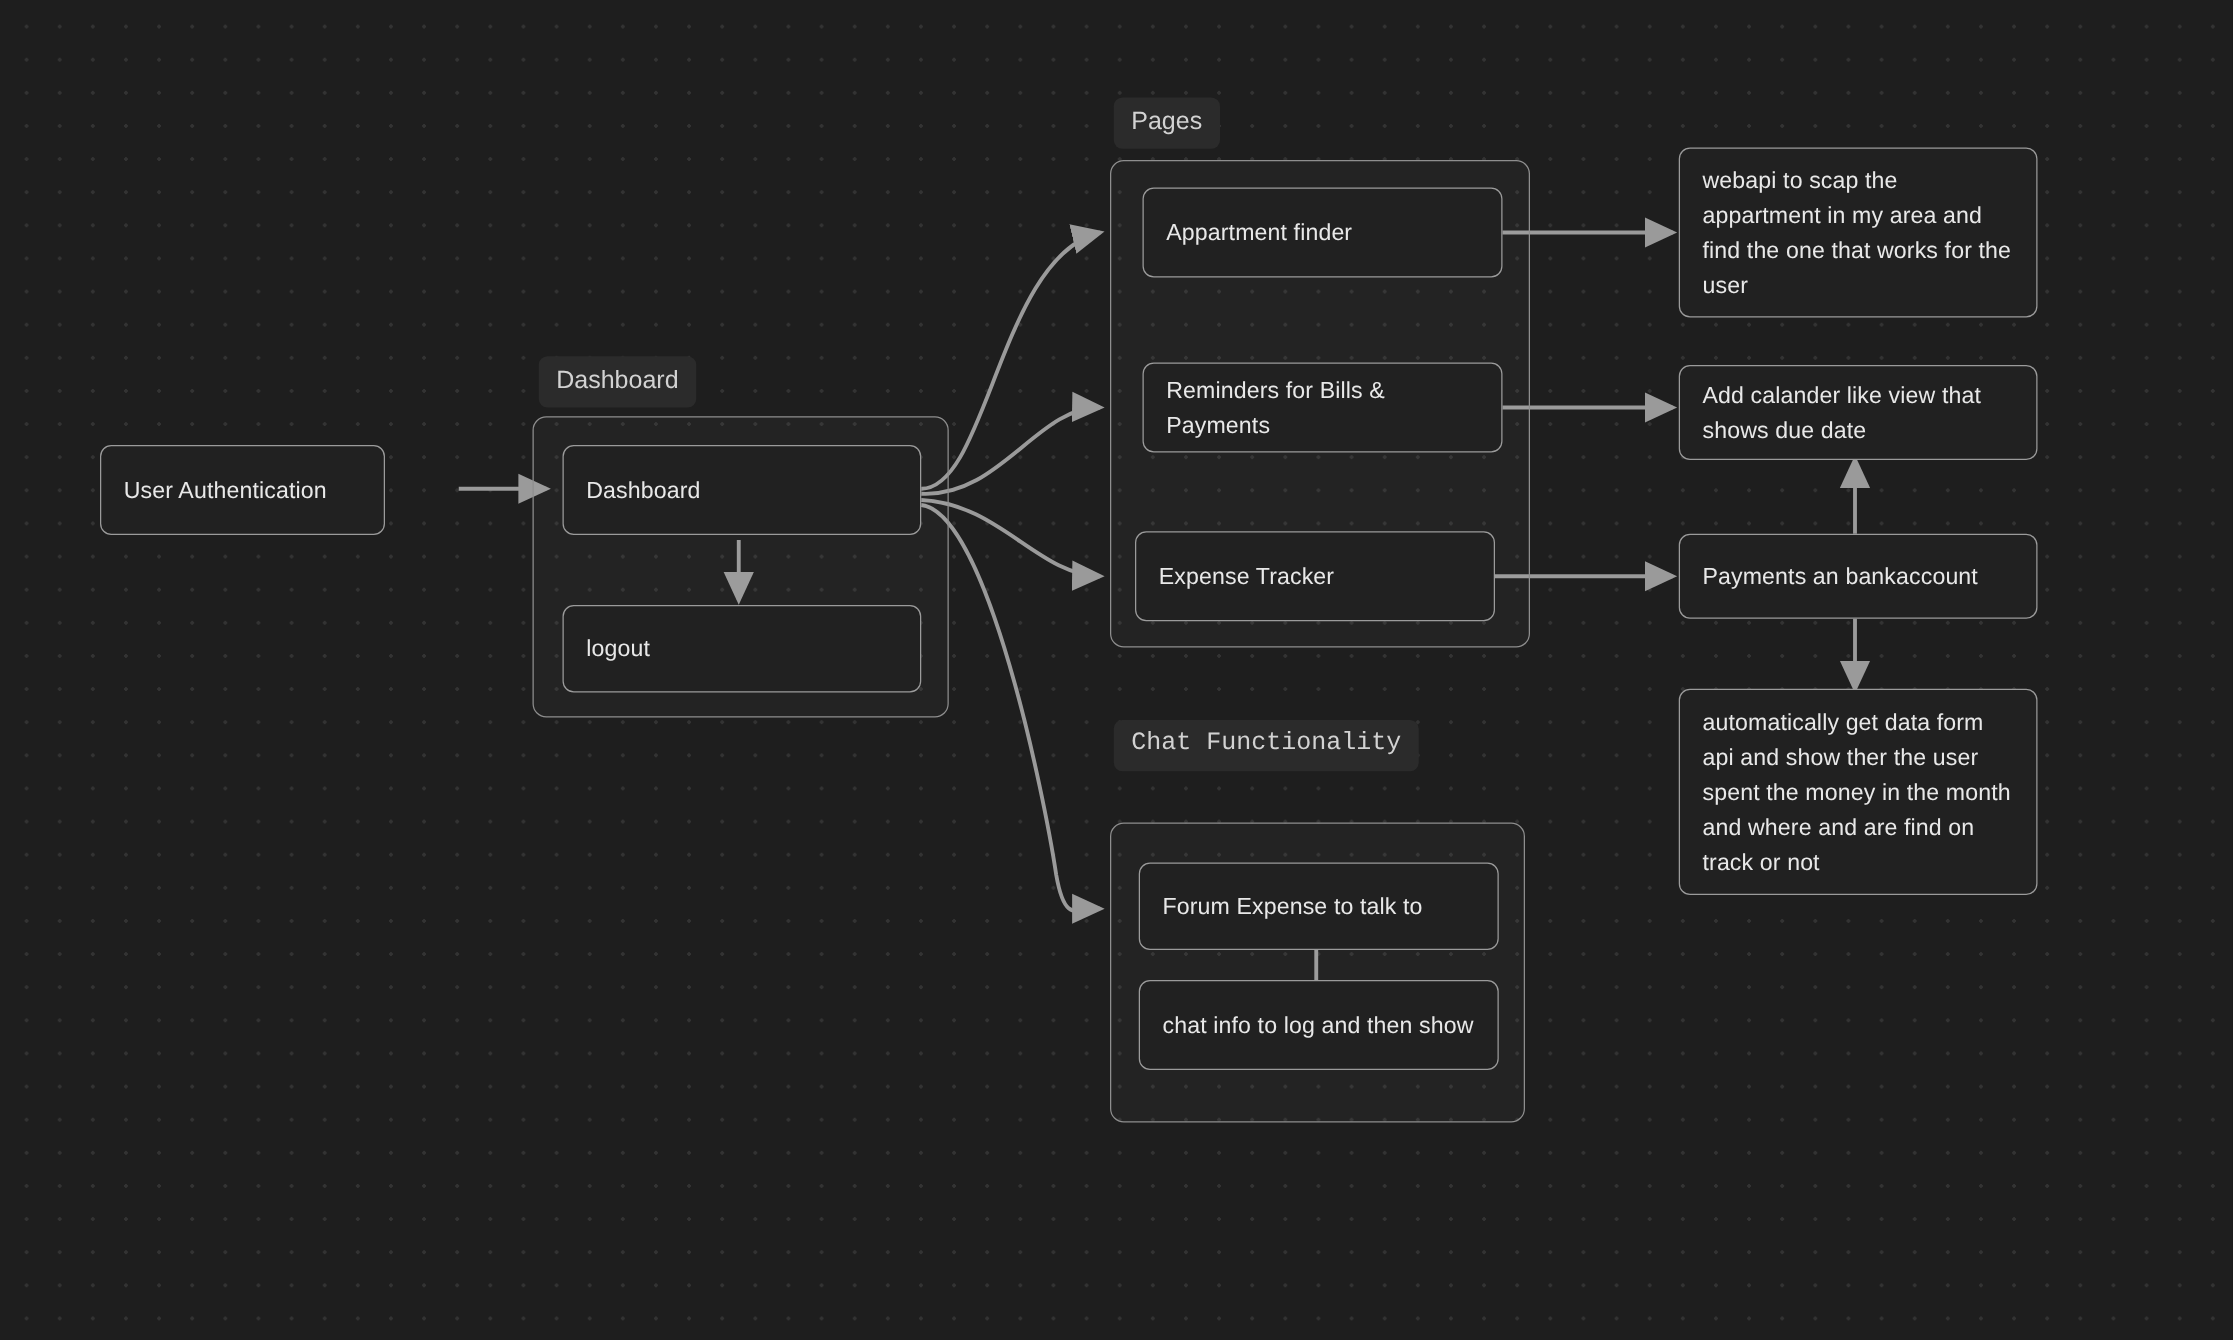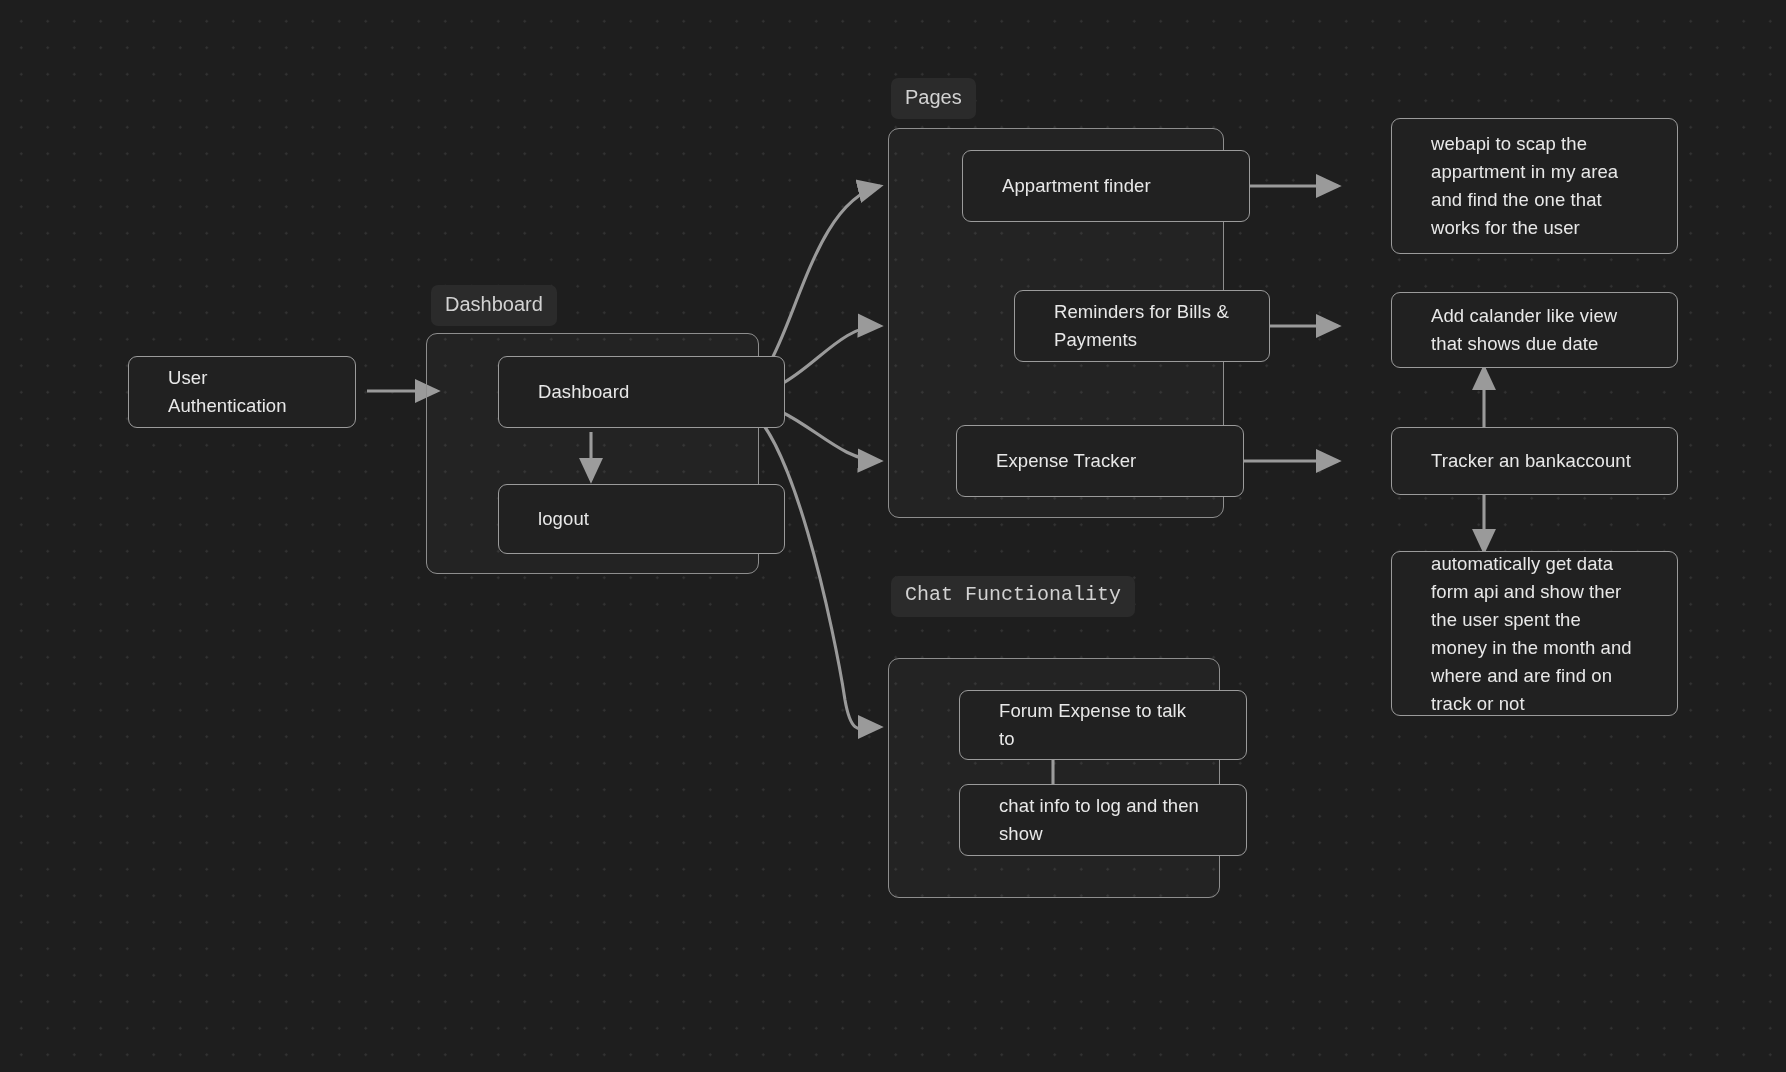--- a/index.html
+++ b/index.html
@@ -29,24 +29,23 @@
     position: absolute;
     box-sizing: border-box;
     background: #212121;
     border: 1.6px solid #9b9b9b;
     border-radius: 9px;
     color: #e8e8e8;
     font-size: 18.5px;
     line-height: 28px;
     display: flex;
     align-items: center;
-    padding: 10px 39px;
+    padding: 10px 18px;
     letter-spacing: 0.1px;
     z-index: 3;
-    margin-left: 48px;
   }
   .node.multiline { align-items: center; }
   .group {
     position: absolute;
     box-sizing: border-box;
     background: rgba(255,255,255,0.022);
     border: 1.5px solid #8e8e8e;
     border-radius: 11px;
     z-index: 1;
   }
@@ -92,26 +91,26 @@
   <div class="group" style="left:426px; top:333px; width:333px; height:241px;"></div>
   <div class="group-label" style="left:431px; top:285px;">Dashboard</div>
   <div class="node" style="left:450px; top:356px; width:287px; height:72px;">Dashboard</div>
   <div class="node" style="left:450px; top:484px; width:287px; height:70px;">logout</div>
 
   <div class="node" style="left:80px; top:356px; width:228px; height:72px;">User Authentication</div>
 
   <div class="group" style="left:888px; top:128px; width:336px; height:390px;"></div>
   <div class="group-label" style="left:891px; top:78px;">Pages</div>
   <div class="node" style="left:914px; top:150px; width:288px; height:72px;">Appartment finder</div>
-  <div class="node multiline" style="left:966px; top:290px; width:256px; height:72px;">Reminders for Bills &amp; Payments</div>
+  <div class="node multiline" style="left:914px; top:290px; width:288px; height:72px;">Reminders for Bills &amp; Payments</div>
   <div class="node" style="left:908px; top:425px; width:288px; height:72px;">Expense Tracker</div>
 
   <div class="group" style="left:888px; top:658px; width:332px; height:240px;"></div>
   <div class="group-label" style="left:891px; top:576px;font-family:Liberation Mono, monospace;">Chat Functionality</div>
   <div class="node" style="left:911px; top:690px; width:288px; height:70px;">Forum Expense to talk to</div>
   <div class="node multiline" style="left:911px; top:784px; width:288px; height:72px;">chat info to log and then show</div>
 
   <div class="node multiline" style="left:1343px; top:118px; width:287px; height:136px;">webapi to scap the appartment in my area and find the one that works for the user</div>
   <div class="node multiline" style="left:1343px; top:292px; width:287px; height:76px;">Add calander like view that shows due date</div>
-  <div class="node" style="left:1343px; top:427px; width:287px; height:68px;">Tracker an bankaccount</div>
+  <div class="node" style="left:1343px; top:427px; width:287px; height:68px;">Payments an bankaccount</div>
   <div class="node multiline" style="left:1343px; top:551px; width:287px; height:165px;">automatically get data form api and show ther the user spent the money in the month and where and are find on track or not</div>
 
 </div>
 
 </body></html>

